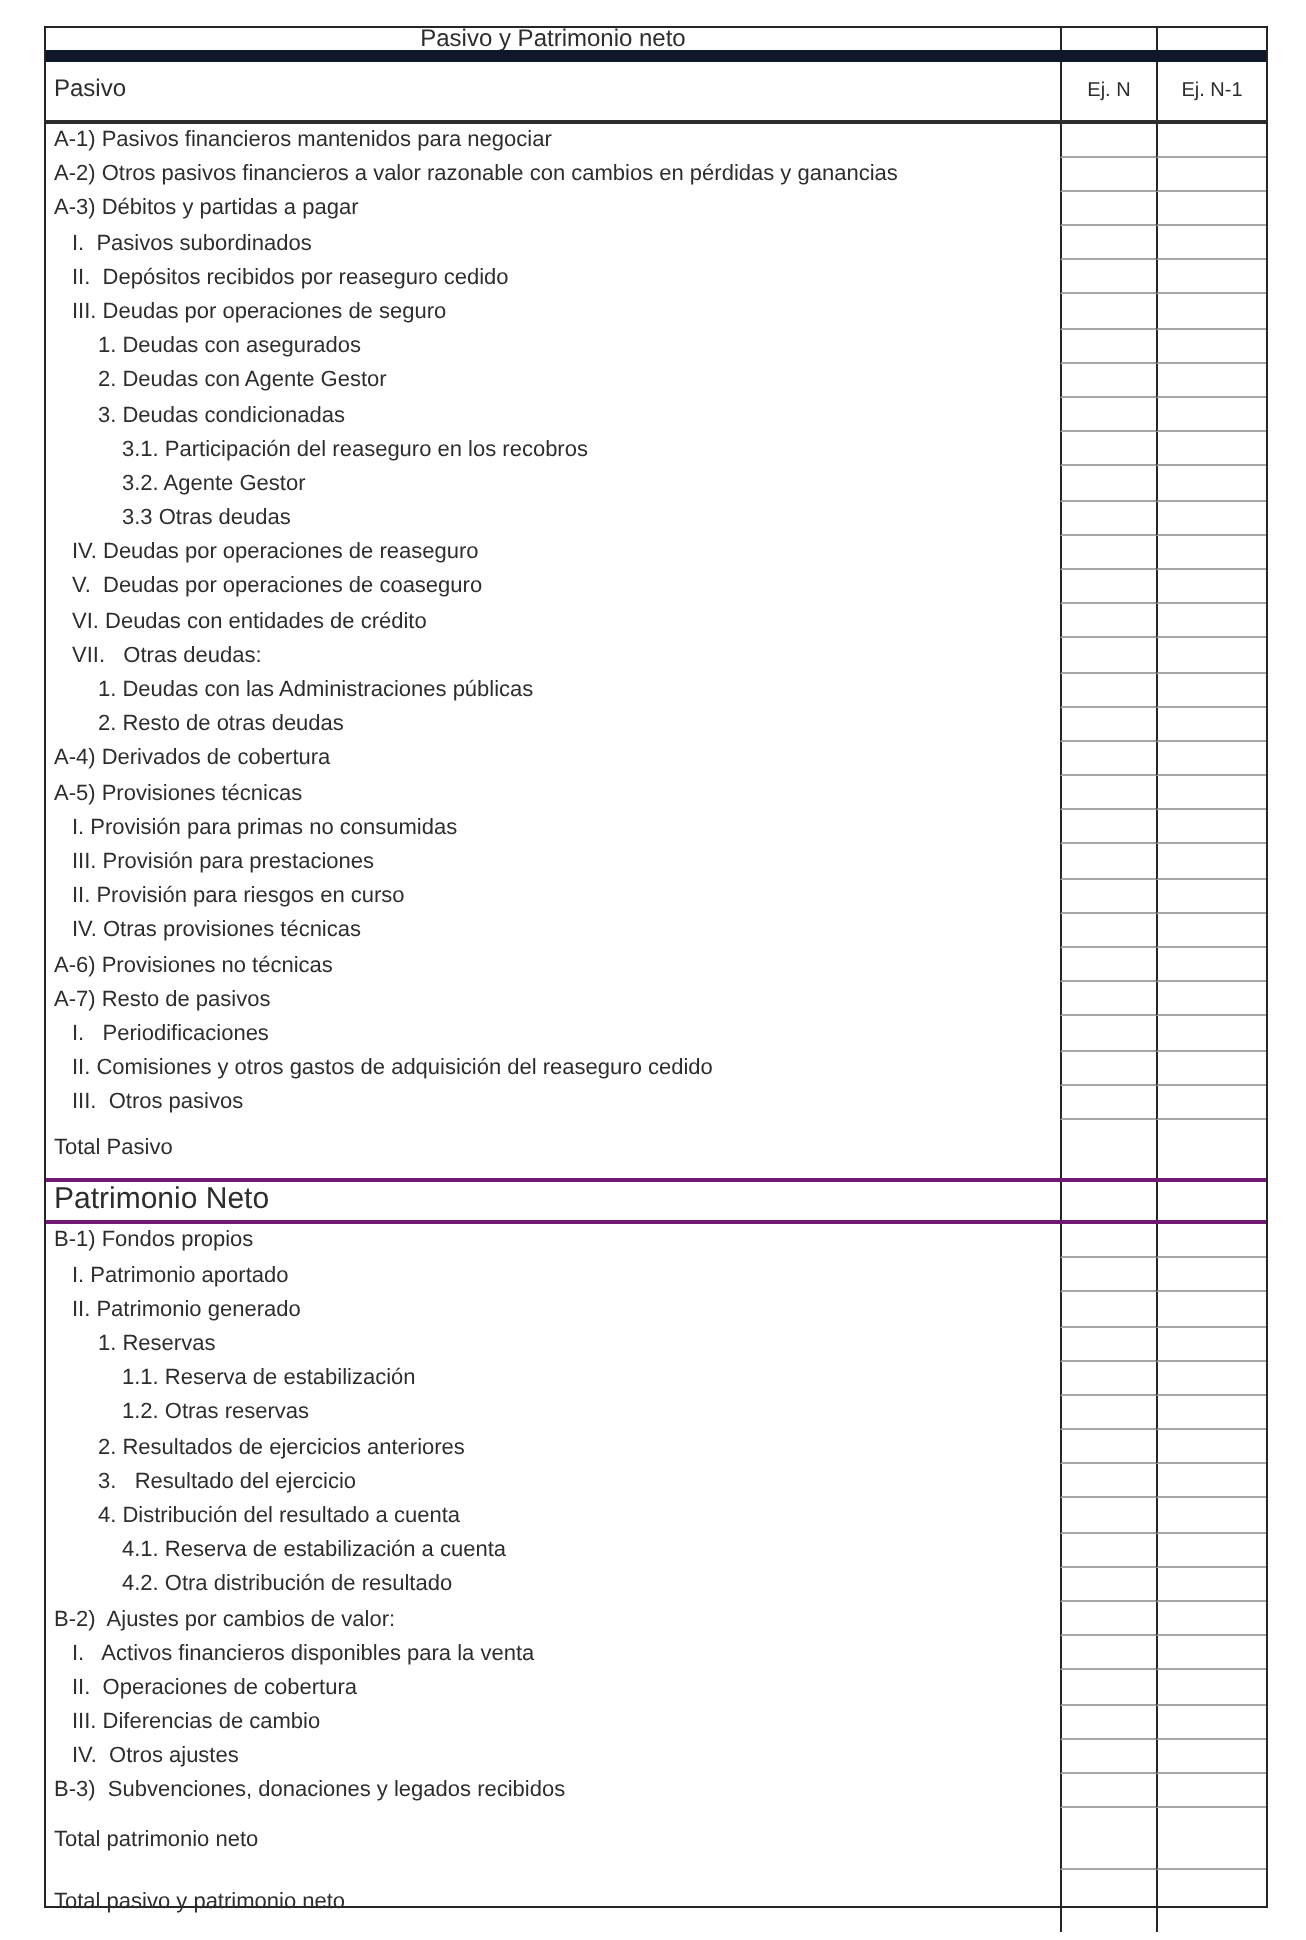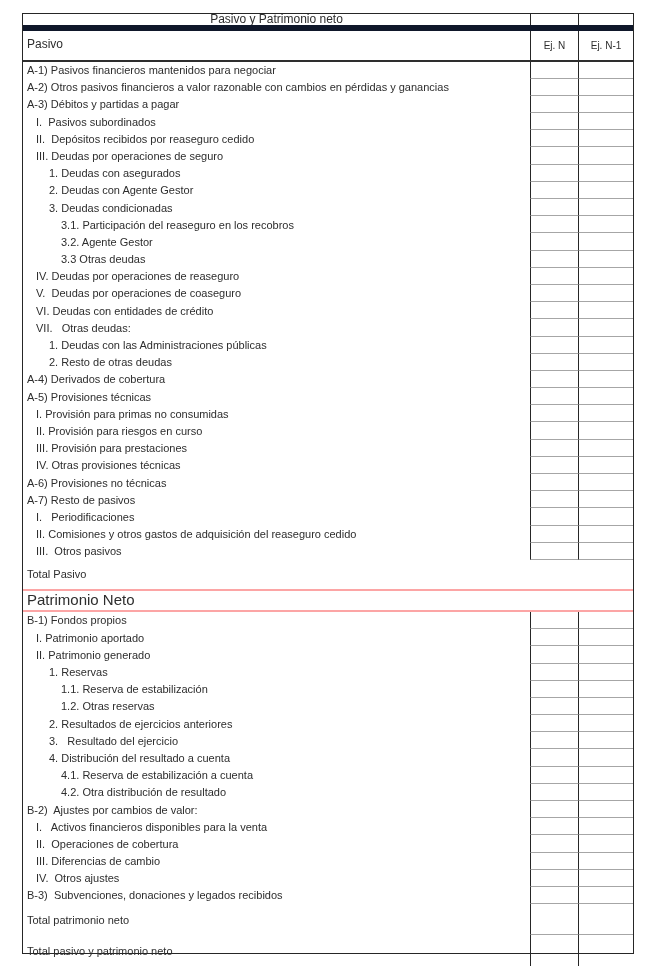--- a/index.html
+++ b/index.html
@@ -32,21 +32,21 @@
     font-size:10px;color:#2d2d2d;
   }
   
   .tbody{flex:1;display:flex;flex-direction:column;}
   .k-normal{height:17.2px;}
   .k-total{height:31px;}
   .k-section{height:21px;}
   .k-normal .cell{border-bottom:1px solid #a6a6a6;}
   .k-total .cell{border-bottom:1px solid #a6a6a6;}
   .k-section .cell{border-bottom:none;}
-  .rule{border-bottom:2px solid #fca5a5;flex-direction:column;}
+  .rule{border-bottom:2px solid #701a75;}
   .rule .cell{border-bottom:none;}
   .tbody .row:last-child .cell{border-bottom:none;}
   .k-section .lab{font-size:15px;padding-left:6px;}
   .ind-0 .lab{padding-left:4px;}
   .ind-1 .lab{padding-left:13px;}
   .ind-2 .lab{padding-left:26px;}
   .ind-3 .lab{padding-left:38px;}
 </style>
 </head>
 <body>
@@ -162,26 +162,26 @@
         <div class="lab">A-5) Provisiones técnicas</div>
         <div class="cell c1"></div>
         <div class="cell c2"></div>
       </div>
       <div class="row k-normal ind-1">
         <div class="lab">I. Provisión para primas no consumidas</div>
         <div class="cell c1"></div>
         <div class="cell c2"></div>
       </div>
       <div class="row k-normal ind-1">
+        <div class="lab">III. Provisión para prestaciones</div>
+        <div class="cell c1"></div>
+        <div class="cell c2"></div>
+      </div>
+      <div class="row k-normal ind-1">
         <div class="lab">II. Provisión para riesgos en curso</div>
-        <div class="cell c1"></div>
-        <div class="cell c2"></div>
-      </div>
-      <div class="row k-normal ind-1">
-        <div class="lab">III. Provisión para prestaciones</div>
         <div class="cell c1"></div>
         <div class="cell c2"></div>
       </div>
       <div class="row k-normal ind-1">
         <div class="lab">IV. Otras provisiones técnicas</div>
         <div class="cell c1"></div>
         <div class="cell c2"></div>
       </div>
       <div class="row k-normal ind-0">
         <div class="lab">A-6) Provisiones no técnicas</div>

